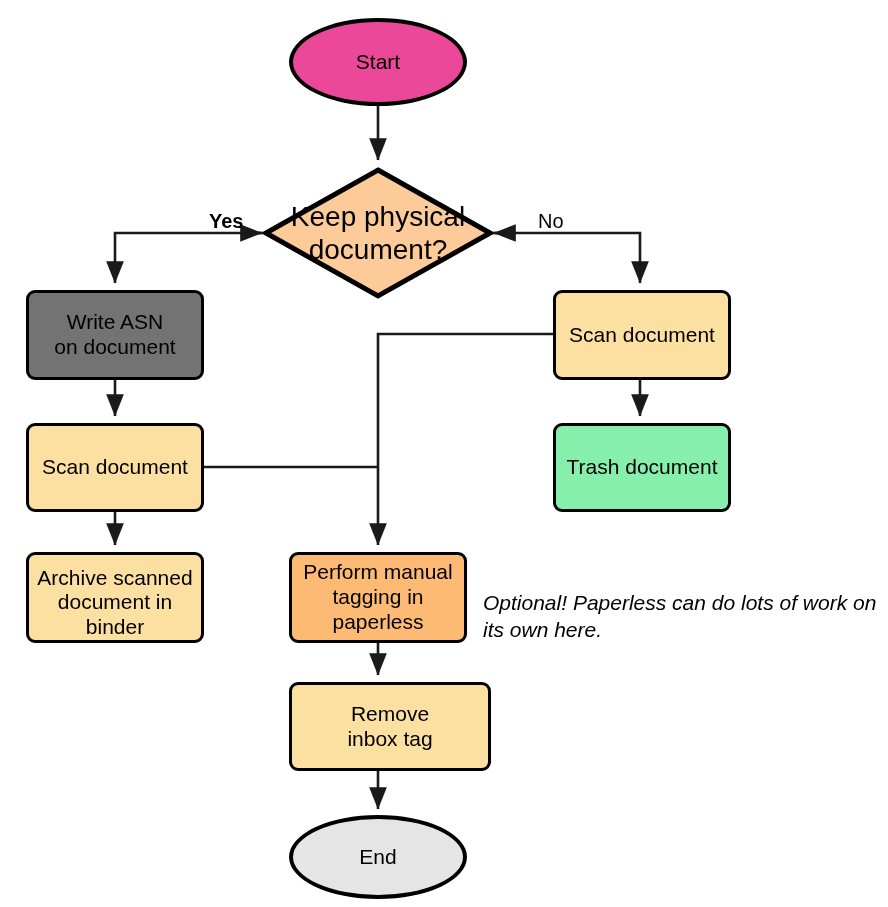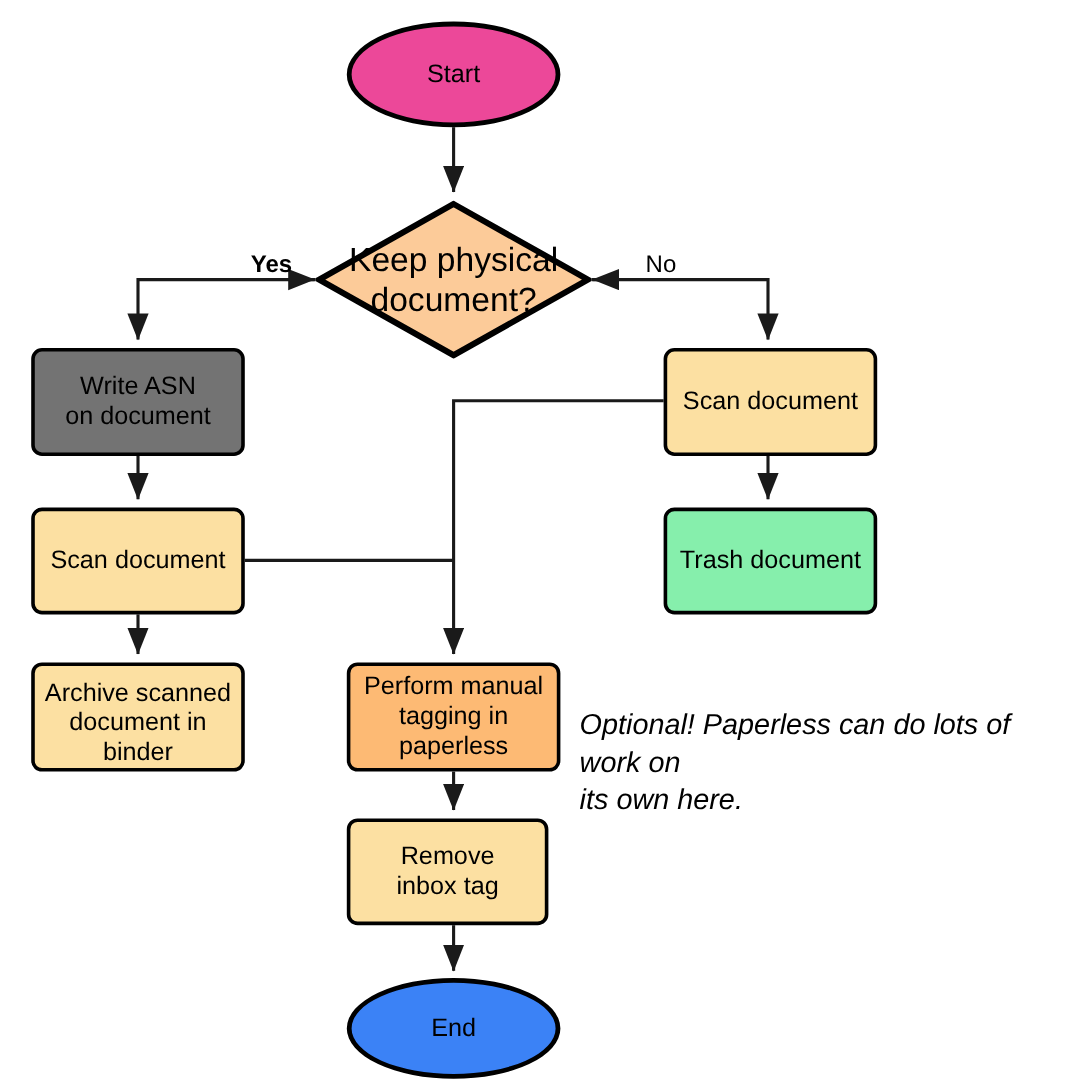--- a/index.html
+++ b/index.html
@@ -65,21 +65,21 @@
     white-space: pre-line;
   }
   .edge-label {
     position: absolute;
     font-size: 20px;
     color: #000000;
     white-space: nowrap;
   }
   .note {
     position: absolute;
-    font-size: 24px;
+    font-size: 21px;
     font-style: italic;
     color: #000000;
     line-height: 1.3;
     white-space: pre-line;
   }
 </style>
 </head>
 <body>
 
 <div id="canvas">
@@ -155,26 +155,26 @@
   <div class="node process" style="left:553px; top:423px; width:178px; height:89px; background:#86efac;">
     <span>Trash document</span>
   </div>
 
   <div class="node process" style="left:289px; top:552px; width:178px; height:91px; background:#fdba74;">
     <span>Perform manual
 tagging in
 paperless</span>
   </div>
 
-  <div class="node process" style="left:289px; top:682px; width:168px; height:89px; background:#fce0a2;">
+  <div class="node process" style="left:289px; top:682px; width:202px; height:89px; background:#fce0a2;">
     <span>Remove
 inbox tag</span>
   </div>
 
-  <div class="node terminator" style="left:289px; top:815px; width:178px; height:84px; background:#3b82f6;">
+  <div class="node terminator" style="left:289px; top:815px; width:178px; height:84px; background:#e5e5e5;">
     <span>End</span>
   </div>
 
   <div class="edge-label" style="left:209px; top:210px;font-weight:bold;">Yes</div>
 
   <div class="edge-label" style="left:538px; top:210px;">No</div>
 
   <div class="note" style="left:483px; top:589px; width:400px;">Optional! Paperless can do lots of work on
 its own here.</div>
 

